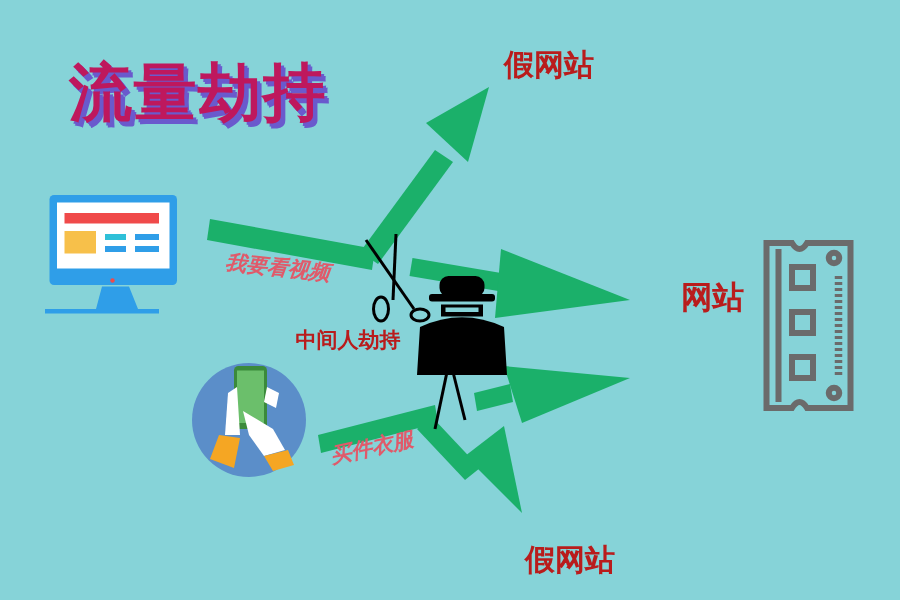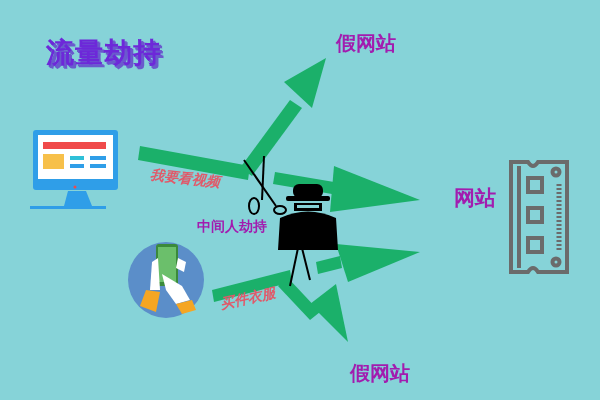--- a/index.html
+++ b/index.html
@@ -1,23 +1,23 @@
 <!DOCTYPE html>
 <html><head>
 <meta charset="utf-8">
 <style>
   html, body { margin: 0; padding: 0; }
   body { width: 600px; height: 400px; overflow: hidden; background: #86d3d8; position: relative; font-family: "DejaVu Serif", serif; }
   .canvas { position: absolute; inset: 0; width: 600px; height: 400px; }
   .title {
-    position: absolute; left: 46px; top: 34px; font-size: 28px; font-weight: bold;
-    color: #6d28d9; font-family: Liberation Sans, sans-serif; letter-spacing: 1px;
+    position: absolute; left: 46px; top: 34px; font-size: 42px; font-weight: bold;
+    color: #be185d; font-family: Liberation Sans, sans-serif; letter-spacing: 1px;
     text-shadow: 2px 2px 0 #6a5acd, 3px 3px 0 #6a5acd;
   }
-  .label { position: absolute; font-weight: bold; color: #a21caf; }
+  .label { position: absolute; font-weight: bold; color: #b91c1c; }
   .fake-top { left: 336px; top: 30px; font-size: 20px; }
   .fake-bot { left: 350px; top: 360px; font-size: 20px; }
   .real { left: 454px; top: 184px; font-size: 21px; }
   .mitm { left: 197px; top: 218px; font-size: 14px; font-family: Liberation Serif, serif; }
   .req1 { left: 150px; top: 170px; font-size: 14px; color: #e05a6a; font-style: italic; transform: rotate(6deg); }
   .req2 { left: 220px; top: 290px; font-size: 14px; color: #e05a6a; font-style: italic; transform: rotate(-12deg); }
 </style>
 </head>
 <body>
 

